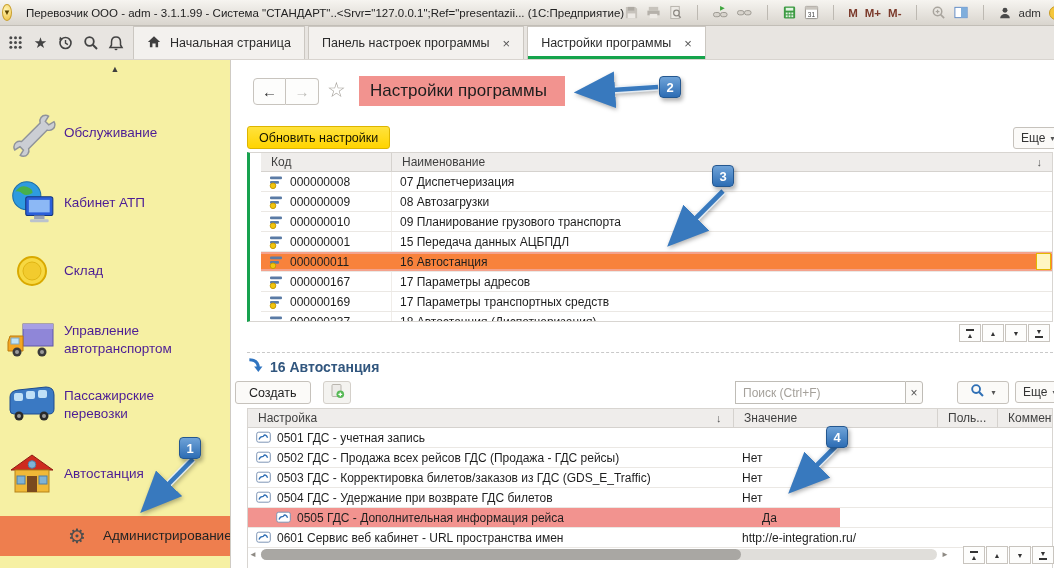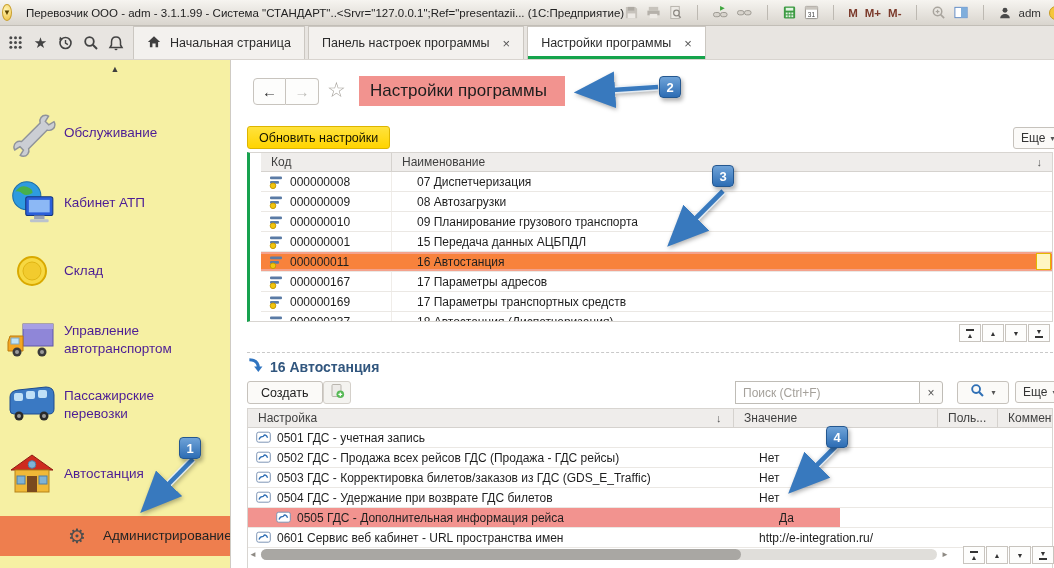--- a/index.html
+++ b/index.html
@@ -77,21 +77,21 @@
   .tbl{ overflow:hidden; border:1px solid #D8D5D1; border-left:none; background:#fff; }
   .tbl1{ left:16px; top:92px; width:806px; height:170px; border-left:3px solid #17A24F; }
   .thead{ display:grid; height:19px; background:#EFEDEB; border-bottom:1px solid #D5D2CE;
     align-items:center; font-size:12px; color:#3F3F3F; position:relative; }
   .g1{ grid-template-columns:131px 1fr;margin-left:11px; }
   .thead .hc{ padding-left:10px; height:100%; display:flex; align-items:center; }
   .hc.bsep{ border-right:1px solid #D5D2CE; }
   .sort-right{ position:absolute; right:10px; top:0; height:100%; display:flex;
     align-items:center; font-size:11px; color:#555; }
   .trow{ display:grid; height:20px; align-items:center; border-bottom:1px solid #EBE8E4;
-    font-size:12px; color:#1e1e1e; position:relative; cursor:default;gap:17px; }
+    font-size:12px; color:#1e1e1e; position:relative; cursor:default; }
   .trow .c{ display:flex; align-items:center; gap:6px; padding-left:8px; height:100%;
     overflow:hidden; white-space:nowrap; }
   .trow .c.csep{ border-right:1px solid #F0EDE9; }
   .trow.sel1{ background:linear-gradient(#F4A28C 0 2px, #F8823C 2px calc(100% - 2px),
     #F4A28C calc(100% - 2px) 100%); }
   .cur-cell{ position:absolute; right:1px; top:1px; bottom:1px; width:15px;
     background:#FFF6C2; border:1px solid #E3B800; }
   .rowic{ flex:none; display:flex; }
 
   .tblnav{ display:flex; gap:1px; }
@@ -100,27 +100,27 @@
   .tnbtn{ width:22px; height:18px; background:#FDFDFC; border:1px solid #C8C4BE;
     display:flex; flex-direction:column; align-items:center; justify-content:center;
     font-size:7px; color:#333; line-height:1; }
   .tnbtn .bar{ width:8px; height:2px; background:#333; margin:1px 0; }
 
   .dashed-sep{ left:16px; top:292px; width:806px; border-top:1px dashed #C9C9C9; }
 
   .sec-head{ left:16px; top:296px; display:flex; align-items:center; gap:7px; }
   .sec-title{ font-size:14px; font-weight:bold; color:#31567E; }
 
-  .btn-create{ left:16px; top:321px; height:23px; padding:0 13px; background:#FBFAF8;
+  .btn-create{ left:4px; top:321px; height:23px; padding:0 13px; background:#FBFAF8;
     border:1px solid #C6C2BC; border-radius:3px; font-size:12.5px; color:#222;
     display:flex; align-items:center; }
   .btn-copy{ left:92px; top:321px; width:28px; height:23px; background:#F4F3F0;
     border:1px solid #D4D0CA; border-radius:3px; display:flex; align-items:center;
     justify-content:center; }
-  .searchbox{ left:504px; top:321px; width:208px; height:23px; display:flex; }
+  .searchbox{ left:504px; top:321px; width:188px; height:23px; display:flex; }
   .searchbox input{ flex:1; border:1px solid #BFBCB6; border-right:none; height:23px;
     padding:0 7px; font-size:12px; font-family:"Liberation Sans",sans-serif; color:#333;
     outline:none; }
   .searchbox input::placeholder{ color:#A5A19B; }
   .search-clear{ width:24px; height:23px; border:1px solid #BFBCB6; background:#FBFAF8;
     display:flex; align-items:center; justify-content:center; font-size:12px; color:#555;
     border-radius:0 3px 3px 0; }
   .btn-find{ left:726px; top:321px; width:52px; height:23px; background:#FBFAF8;
     border:1px solid #C6C2BC; border-radius:3px; display:flex; align-items:center;
     justify-content:center; gap:6px; }

